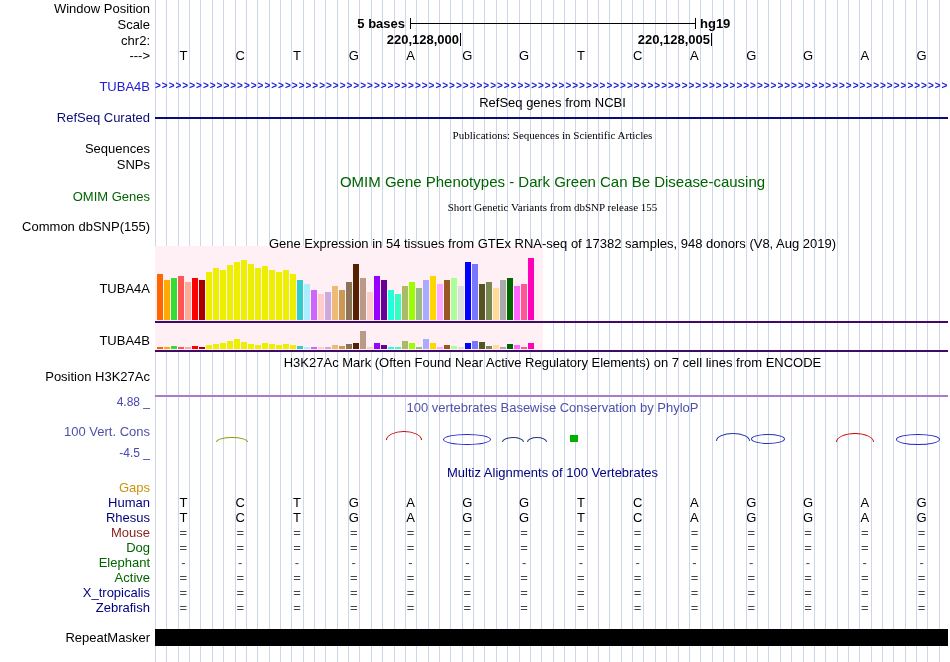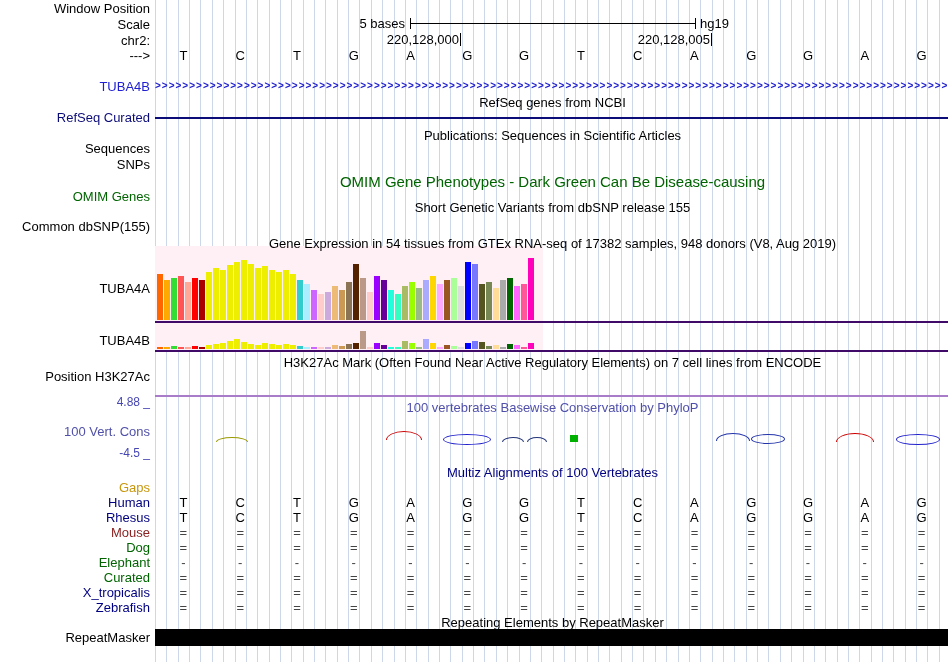--- a/index.html
+++ b/index.html
@@ -3,29 +3,29 @@
 <meta charset="utf-8">
 <style>
   html,body{margin:0;padding:0;}
   body{width:950px;height:662px;background:#fff;font-family:"Liberation Sans","DejaVu Sans",sans-serif;font-size:13px;color:#000;}
   #browser{position:relative;width:950px;height:662px;overflow:hidden;background:#fff;}
   .grid{position:absolute;left:155px;top:0;width:795px;height:662px;
         background-image:repeating-linear-gradient(to right,#cdd7ea 0,#cdd7ea 1px,transparent 1px,transparent 11.36px);}
   .patch{position:absolute;left:155px;top:246px;width:388px;height:106px;background:#fff0f5;}
   .lbl{position:absolute;left:0;width:150px;height:15px;line-height:15px;text-align:right;white-space:nowrap;}
   .title{position:absolute;left:155px;width:795px;height:15px;line-height:15px;text-align:center;white-space:nowrap;}
-  .sm{font-size:13px;}
+  .sm{font-size:11px;font-family:Liberation Serif, serif;}
   .md{font-size:15px;}
   .blue{color:#2020d2;}
   .navy{color:#0c0c78;}
   .green{color:#006400;}
   .phy{color:#5050aa;}
   .phyval{color:#4646b4;font-size:12px;}
   .mznavy{color:#000080;}
-  .postext{position:absolute;height:14px;line-height:14px;white-space:nowrap;}
+  .postext{position:absolute;height:14px;line-height:14px;white-space:nowrap;font-weight:bold;}
   .right{text-align:right;}
   .seqrow{position:absolute;left:155px;top:48px;width:795px;height:15px;display:flex;line-height:15px;}
   .cell{flex:1 1 0;text-align:center;}
   .eq{color:#444;}
   .arrowline{position:absolute;left:155px;top:80px;width:793px;height:12px;line-height:11px;overflow:hidden;
              white-space:nowrap;color:#2020d2;font-size:10px;font-weight:bold;letter-spacing:1px;}
   .hline{position:absolute;left:155px;width:793px;}
   .refseqline{top:117px;height:2px;background:#0c0c78;}
   .gtexlineA{top:321px;height:2px;background:#3f0a68;}
   .gtexlineB{top:350px;height:2px;background:#3f0a68;}
@@ -340,21 +340,21 @@
           <span class="cell eq">-</span>
           <span class="cell eq">-</span>
           <span class="cell eq">-</span>
           <span class="cell eq">-</span>
           <span class="cell eq">-</span>
           <span class="cell eq">-</span>
           <span class="cell eq">-</span>
         </div>
       </div>
       <div class="mzrow">
-        <div class="mzlabel" style="color: rgb(0, 100, 0);">Curated</div>
+        <div class="mzlabel" style="color: rgb(0, 100, 0);">Active</div>
         <div class="mzcells">
           <span class="cell eq">=</span>
           <span class="cell eq">=</span>
           <span class="cell eq">=</span>
           <span class="cell eq">=</span>
           <span class="cell eq">=</span>
           <span class="cell eq">=</span>
           <span class="cell eq">=</span>
           <span class="cell eq">=</span>
           <span class="cell eq">=</span>
@@ -398,17 +398,16 @@
           <span class="cell eq">=</span>
           <span class="cell eq">=</span>
           <span class="cell eq">=</span>
           <span class="cell eq">=</span>
           <span class="cell eq">=</span>
           <span class="cell eq">=</span>
         </div>
       </div>
     </div>
 
-  <div class="title" style="top:615px">Repeating Elements by RepeatMasker</div>
   <div class="lbl" style="top:630px">RepeatMasker</div>
   <div class="hline rmskbar"></div>
 
 </div>
 
 </body></html>

